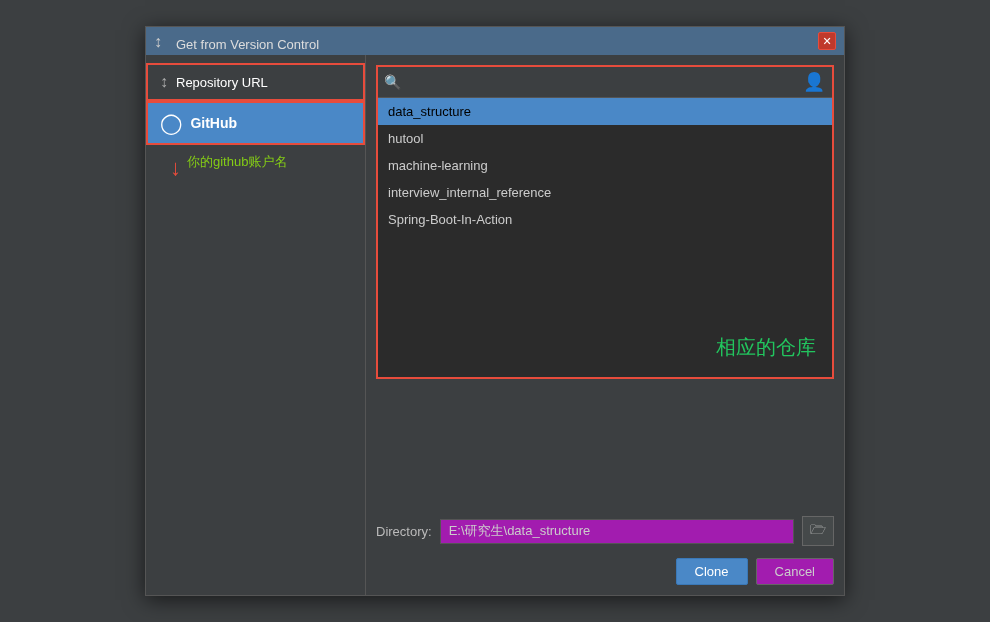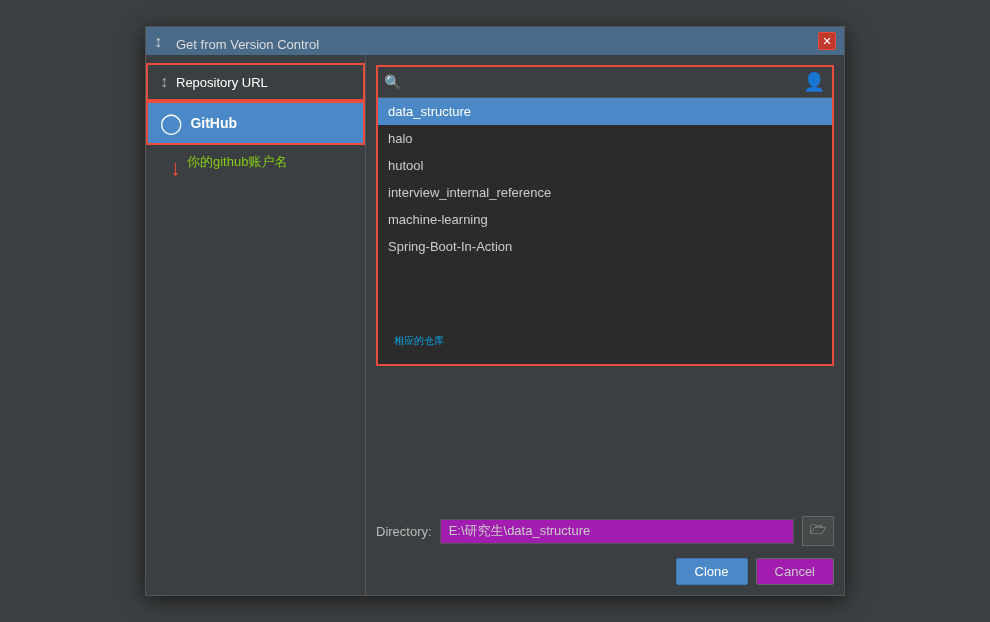--- a/index.html
+++ b/index.html
@@ -152,26 +152,26 @@
       min-height: 220px;
     }
     .repo-item {
       padding: 6px 10px;
       color: #ccc;
       font-size: 13px;
       cursor: pointer;
     }
     .repo-item.selected {
       background: #4a88c7;
-      color: #ffffff;
+      color: #000000;
     }
     .related-label {
-      text-align: left;
-      color: #0ea5e9;
-      font-size: 10px;
+      text-align: right;
+      color: #22c55e;
+      font-size: 20px;
       padding: 16px;
     }
     .bottom-area {
       margin-top: auto;
       padding: 8px 0 0 0;
     }
     .directory-row {
       display: flex;
       align-items: center;
       gap: 8px;
@@ -265,24 +265,23 @@
       <div class="repo-panel">
 
         <div class="search-row">
           <span class="search-icon">🔍</span>
           <input class="search-input" type="text" style="">
           <span class="user-icon">👤</span>
         </div>
 
         <div class="repo-list">
           <div class="repo-item selected">data_structure</div>
-          <div class="repo-item">halo</div>
           <div class="repo-item">hutool</div>
+          <div class="repo-item">machine-learning</div>
           <div class="repo-item">interview_internal_reference</div>
-          <div class="repo-item">machine-learning</div>
           <div class="repo-item">Spring-Boot-In-Action</div>
         </div>
 
         <div class="related-label">相应的仓库</div>
       </div>
 
       <div class="bottom-area">
         <div class="directory-row">
           <span class="directory-label">Directory:</span>
           <input class="directory-input" type="text" value="E:\研究生\data_structure" style="">

